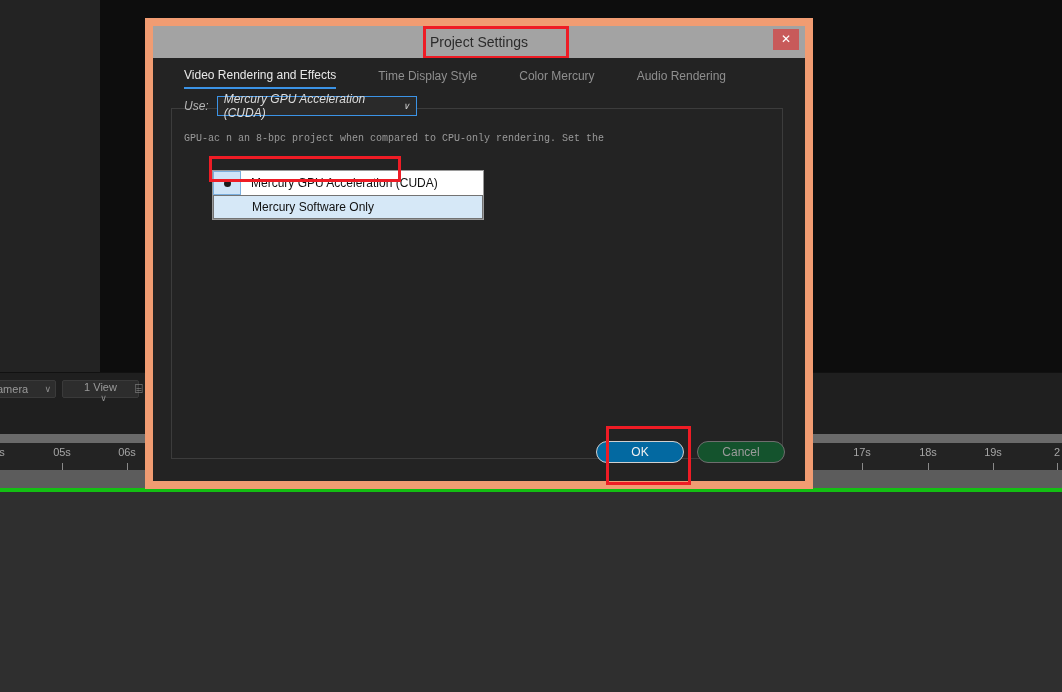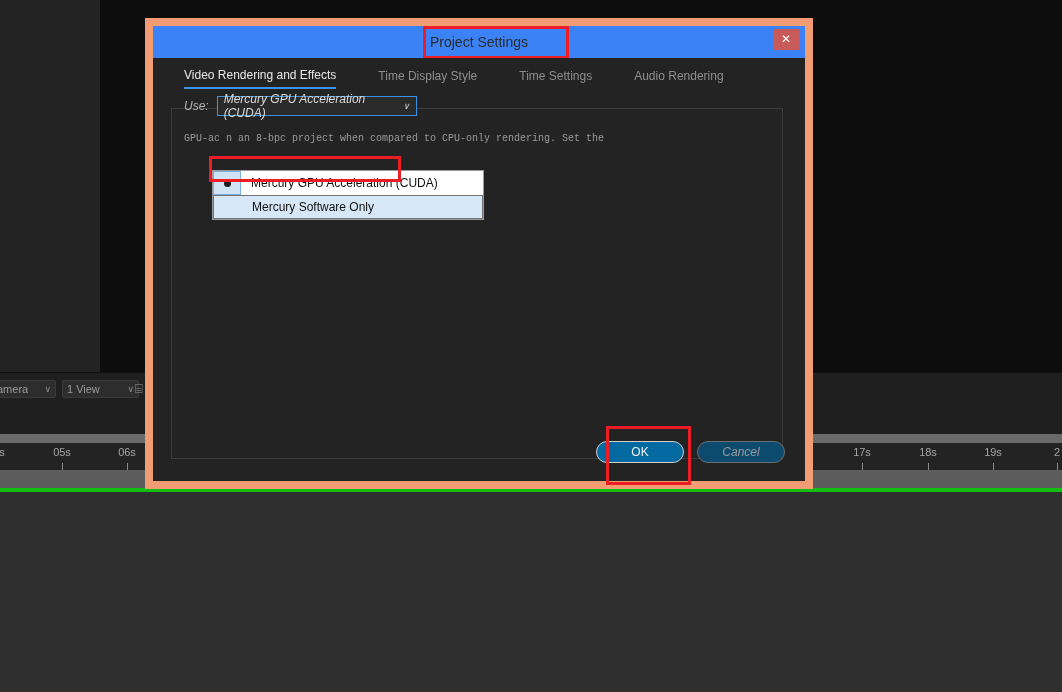--- a/index.html
+++ b/index.html
@@ -55,21 +55,21 @@
     justify-content: space-between;
     padding: 0 4px;
     box-sizing: border-box;
   }
   .tool-ctl .chev {
     color: #8d8d8d;
     font-size: 9px;
     margin-left: 6px;
   }
   #tool-camera { left: -8px; width: 64px; }
-  #tool-view { left: 62px; width: 77px; }
+  #tool-view { left: 62px; width: 77px; flex-direction: column; }
   #tool-icon {
     position: absolute;
     left: 130px; top: 380px;
     width: 18px; height: 18px;
     color: #9a9a9a;
     font-size: 13px;
     line-height: 18px;
     text-align: center;
   }
 
@@ -124,21 +124,21 @@
     position: absolute;
     left: 145px; top: 18px;
     width: 668px; height: 471px;
     background: #f19c72;
     box-sizing: border-box;
     padding: 8px;
   }
   #dialog-titlebar {
     position: relative;
     height: 32px;
-    background: #3b82f6;
+    background: #a3a3a3;
   }
   #dialog-title {
     position: absolute;
     left: 0; right: 0; top: 0;
     line-height: 32px;
     text-align: center;
     color: #2b2b2b;
     font-size: 14px;
   }
   #title-annotation {
@@ -303,24 +303,23 @@
     justify-content: center;
     cursor: pointer;
     box-sizing: border-box;
   }
   #ok-button {
     background: #0369a1;
     border: 1px solid #d0d0d0;
     color: #f0f0f0;
   }
   #cancel-button {
-    background: #0c4a6e;
+    background: #14532d;
     border: 1px solid #6e6e6e;
     color: #9b9b9b;
-    font-style: italic;
   }
   #ok-annotation {
     position: absolute;
     left: 606px; top: 426px;
     width: 85px; height: 59px;
     border: 3px solid #ee1c25;
     box-sizing: border-box;
     z-index: 50;
     pointer-events: none;
   }
@@ -372,21 +371,21 @@
     <div id="close-button">✕</div>
   </div>
 
   <div id="dialog-body">
 
     <div id="settings-panel"></div>
 
     <div id="tabs">
       <div class="tab active">Video Rendering and Effects</div>
       <div class="tab">Time Display Style</div>
-      <div class="tab">Time Settings</div>
+      <div class="tab">Color Mercury</div>
       <div class="tab">Audio Rendering</div>
     </div>
 
     <div id="use-row">
       <span id="use-label">Use:</span>
       <div id="use-select">
         <span>Mercury GPU Acceleration (CUDA)</span>
         <span class="chev">∨</span>
       </div>
     </div>

